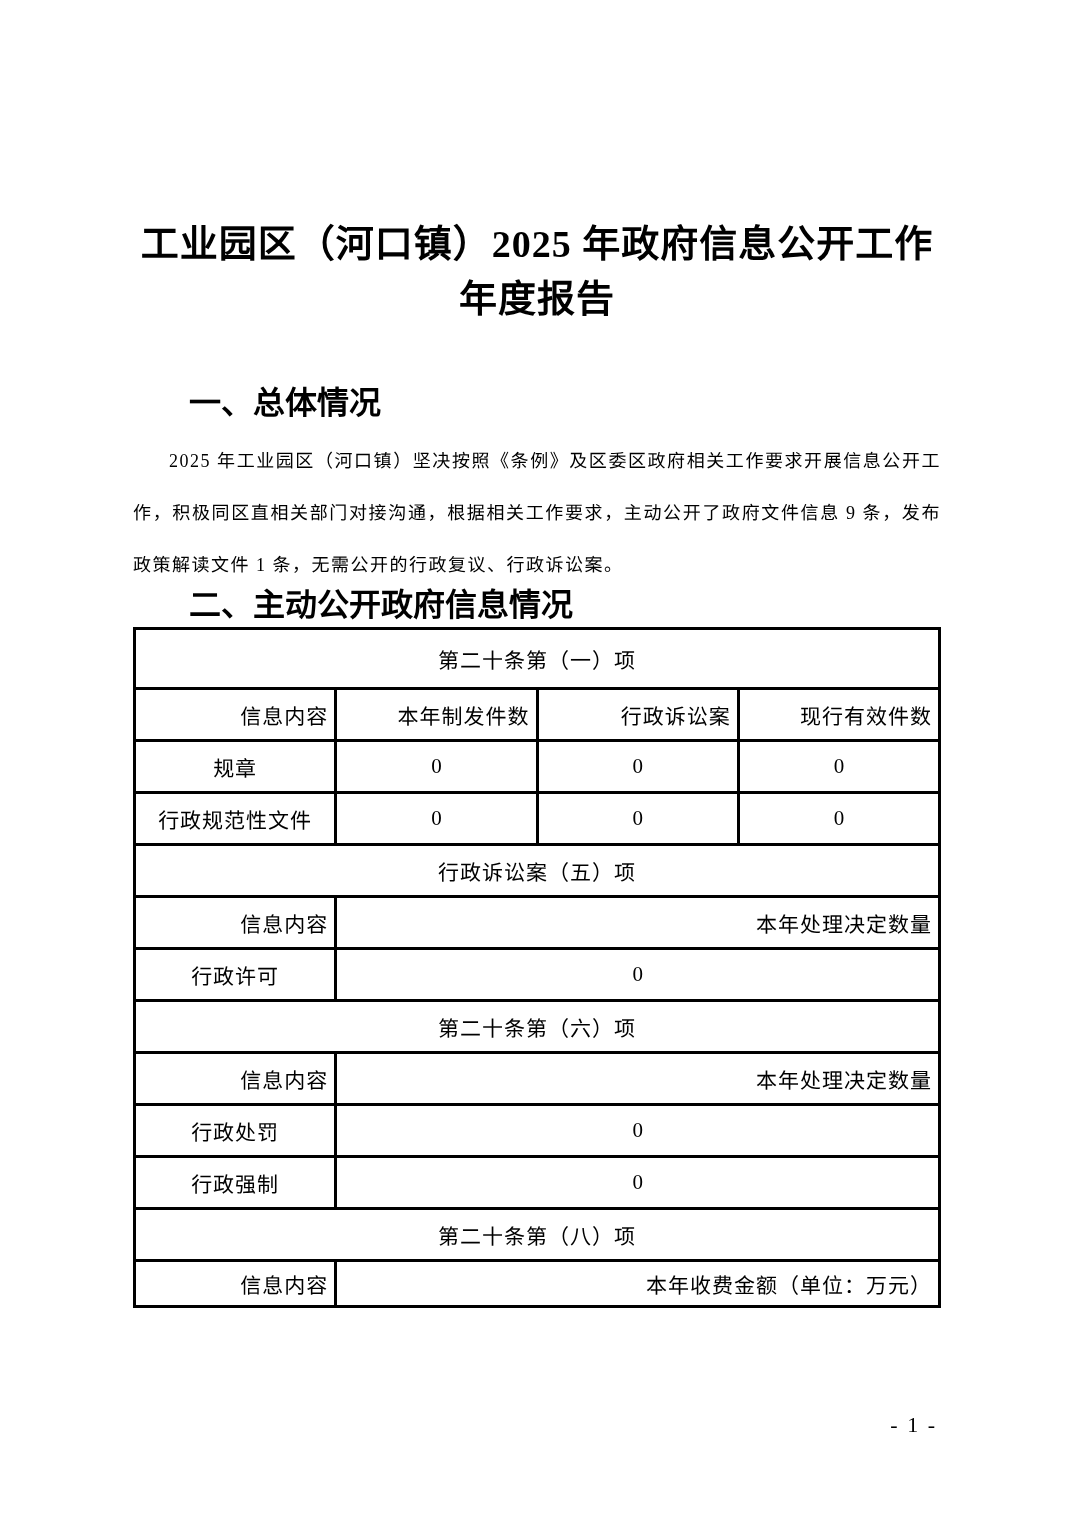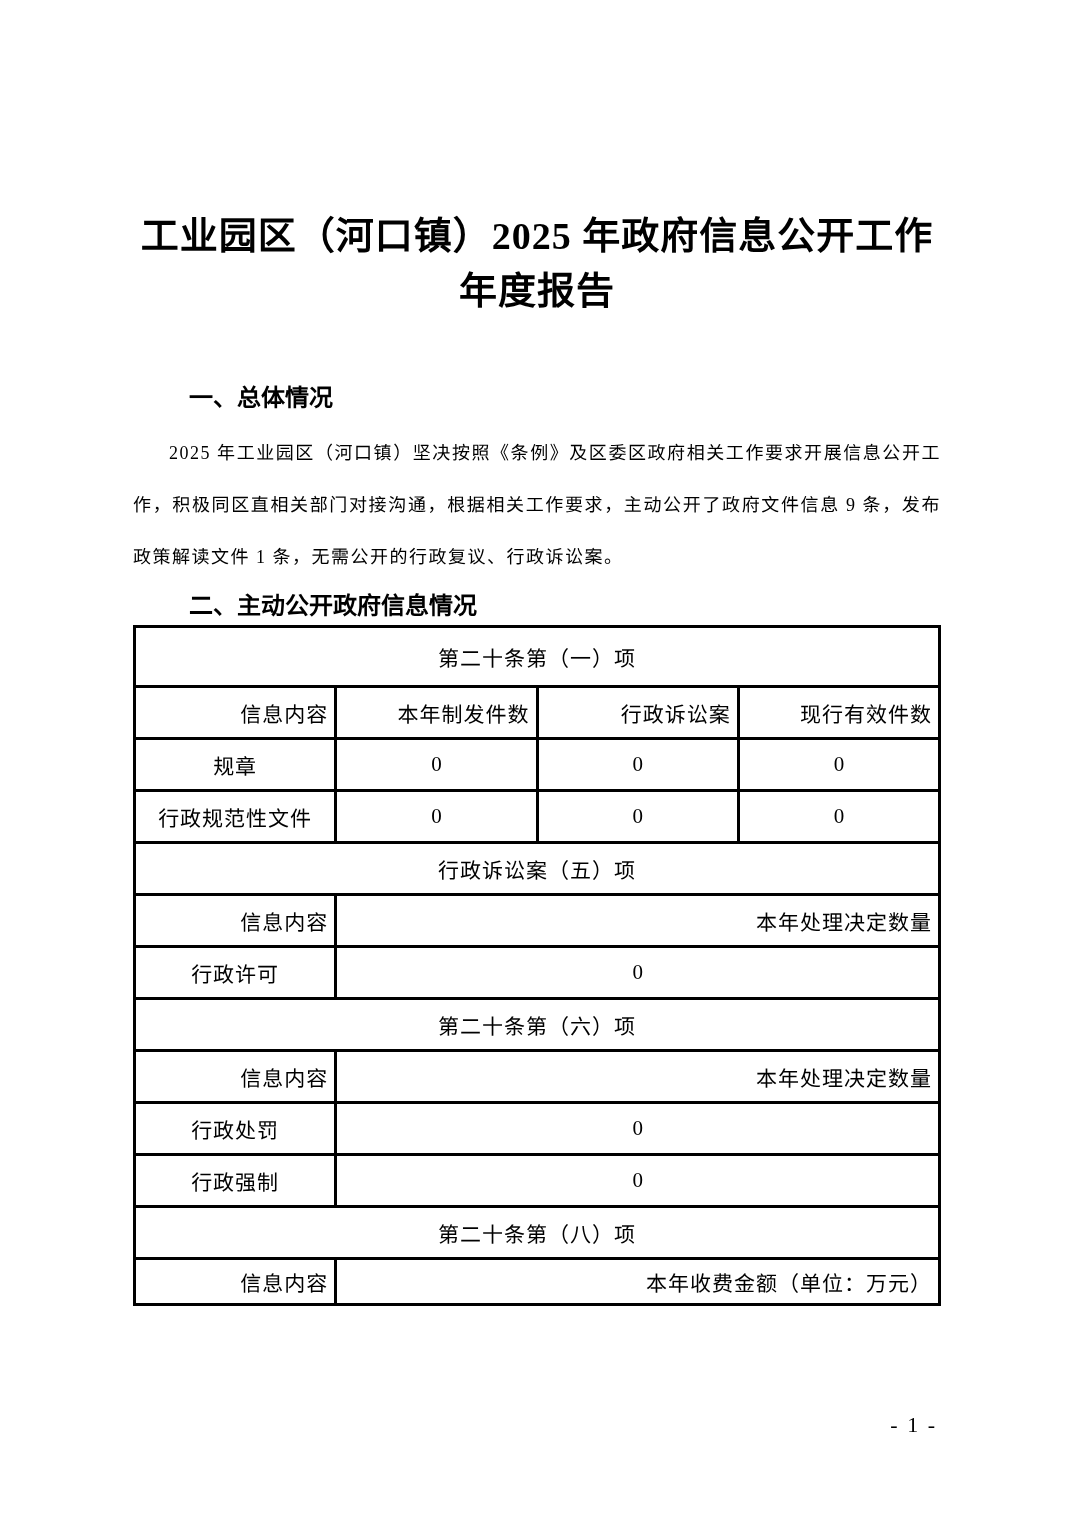--- a/index.html
+++ b/index.html
@@ -3,42 +3,42 @@
 <meta charset="utf-8">
 <style>
   * { margin: 0; padding: 0; box-sizing: border-box; }
   html, body { background: #ffffff; }
   .page {
     position: relative;
     width: 1074px;
     height: 1520px;
     background: #ffffff;
     color: #000000;
-    padding: 8px 133px;
+    padding: 16px 133px;
     overflow: hidden;
     font-family: "Liberation Serif", "DejaVu Serif", serif;
   }
   .doc-title {
     margin-top: 201px;
     text-align: center;
     font-family: "Liberation Serif", "DejaVu Serif", serif;
     font-weight: bold;
     font-size: 38px;
     line-height: 55px;
     letter-spacing: 1px;
   }
   .section-heading {
-    font-family: Liberation Serif, serif;
+    font-family: Liberation Mono, monospace;
     font-weight: bold;
-    font-size: 24px;
+    font-size: 32px;
     line-height: 30px;
     padding-left: 56px;
   }
   .heading-1 { margin-top: 64px; }
-  .heading-2 { margin-top: 8px; }
+  .heading-2 { margin-top: 2px; }
   .body-paragraph {
     margin-top: 14px;
     font-size: 18px;
     line-height: 52px;
     text-align: justify;
     text-justify: inter-ideograph;
     text-indent: 2em;
     letter-spacing: 1.5px;
   }
   table.report-table {

